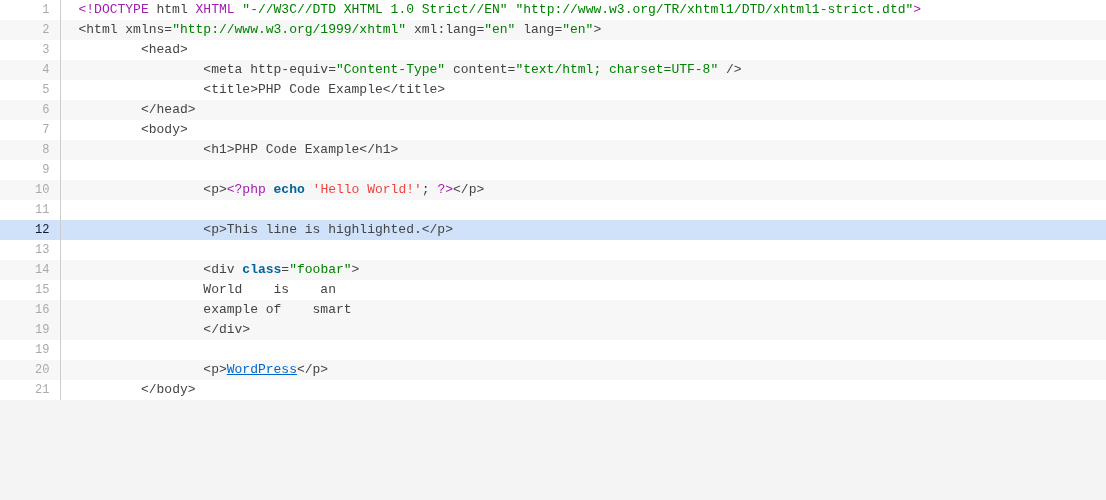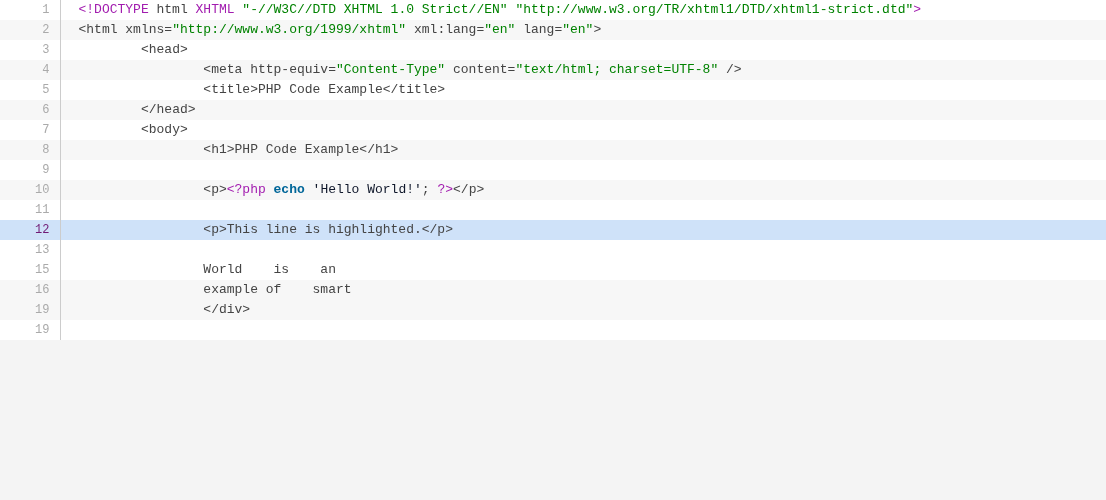--- a/index.html
+++ b/index.html
@@ -39,26 +39,26 @@
   }
   .code-col {
     padding-left: 18px !important;
     white-space: pre;
     overflow: hidden;
     color: #444;
   }
   .stripe0 { background: #ffffff; }
   .stripe1 { background: #f7f7f7; }
   .hl .code-col, .hl .ln-col { background: #cfe2f9 !important; }
-  .hl .ln-col { color: #701a75; }
+  .hl .ln-col { color: #0f172a; }
   .tok-plain { color: #444; }
   .tok-tag   { color: #a21caf; font-weight: normal; }
   .tok-str   { color: #008200; }
   .tok-kw    { color: #006699; font-weight: bold; }
-  .tok-lit   { color: #0f172a; }
+  .tok-lit   { color: #ef4444; }
   .tok-link  { color: #0066cc; text-decoration: underline; }
 </style>
 </head>
 <body>
 
 <div class="code-wrap">
   <table class="code-table">
     <colgroup>
         <col style="width:60px">
         <col>
@@ -109,31 +109,43 @@
           <td class="code-col"></td>
         </tr>
         <tr class="stripe1 hl">
           <td class="ln-col">12</td>
           <td class="code-col">                <span class="tok-plain">&lt;p&gt;This line is highlighted.&lt;/p&gt;</span></td>
         </tr>
         <tr class="stripe0">
           <td class="ln-col">13</td>
           <td class="code-col"></td>
         </tr>
+        <tr class="stripe1">
+          <td class="ln-col">14</td>
+          <td class="code-col">                <span class="tok-plain">&lt;div </span><span class="tok-kw">class</span><span class="tok-plain">=</span><span class="tok-str">"foobar"</span><span class="tok-plain">&gt;</span></td>
+        </tr>
         <tr class="stripe0">
           <td class="ln-col">15</td>
           <td class="code-col">                <span class="tok-plain">World    is    an</span></td>
         </tr>
         <tr class="stripe1">
           <td class="ln-col">16</td>
           <td class="code-col">                <span class="tok-plain">example of    smart</span></td>
         </tr>
         <tr class="stripe1">
           <td class="ln-col">19</td>
           <td class="code-col">                <span class="tok-plain">&lt;/div&gt;</span></td>
         </tr>
         <tr class="stripe0">
           <td class="ln-col">19</td>
           <td class="code-col"></td>
         </tr>
+        <tr class="stripe1">
+          <td class="ln-col">20</td>
+          <td class="code-col">                <span class="tok-plain">&lt;p&gt;</span><span class="tok-link">WordPress</span><span class="tok-plain">&lt;/p&gt;</span></td>
+        </tr>
+        <tr class="stripe0">
+          <td class="ln-col">21</td>
+          <td class="code-col">        <span class="tok-plain">&lt;/body&gt;</span></td>
+        </tr>
       </tbody>
   </table>
 </div>
 
 </body></html>

